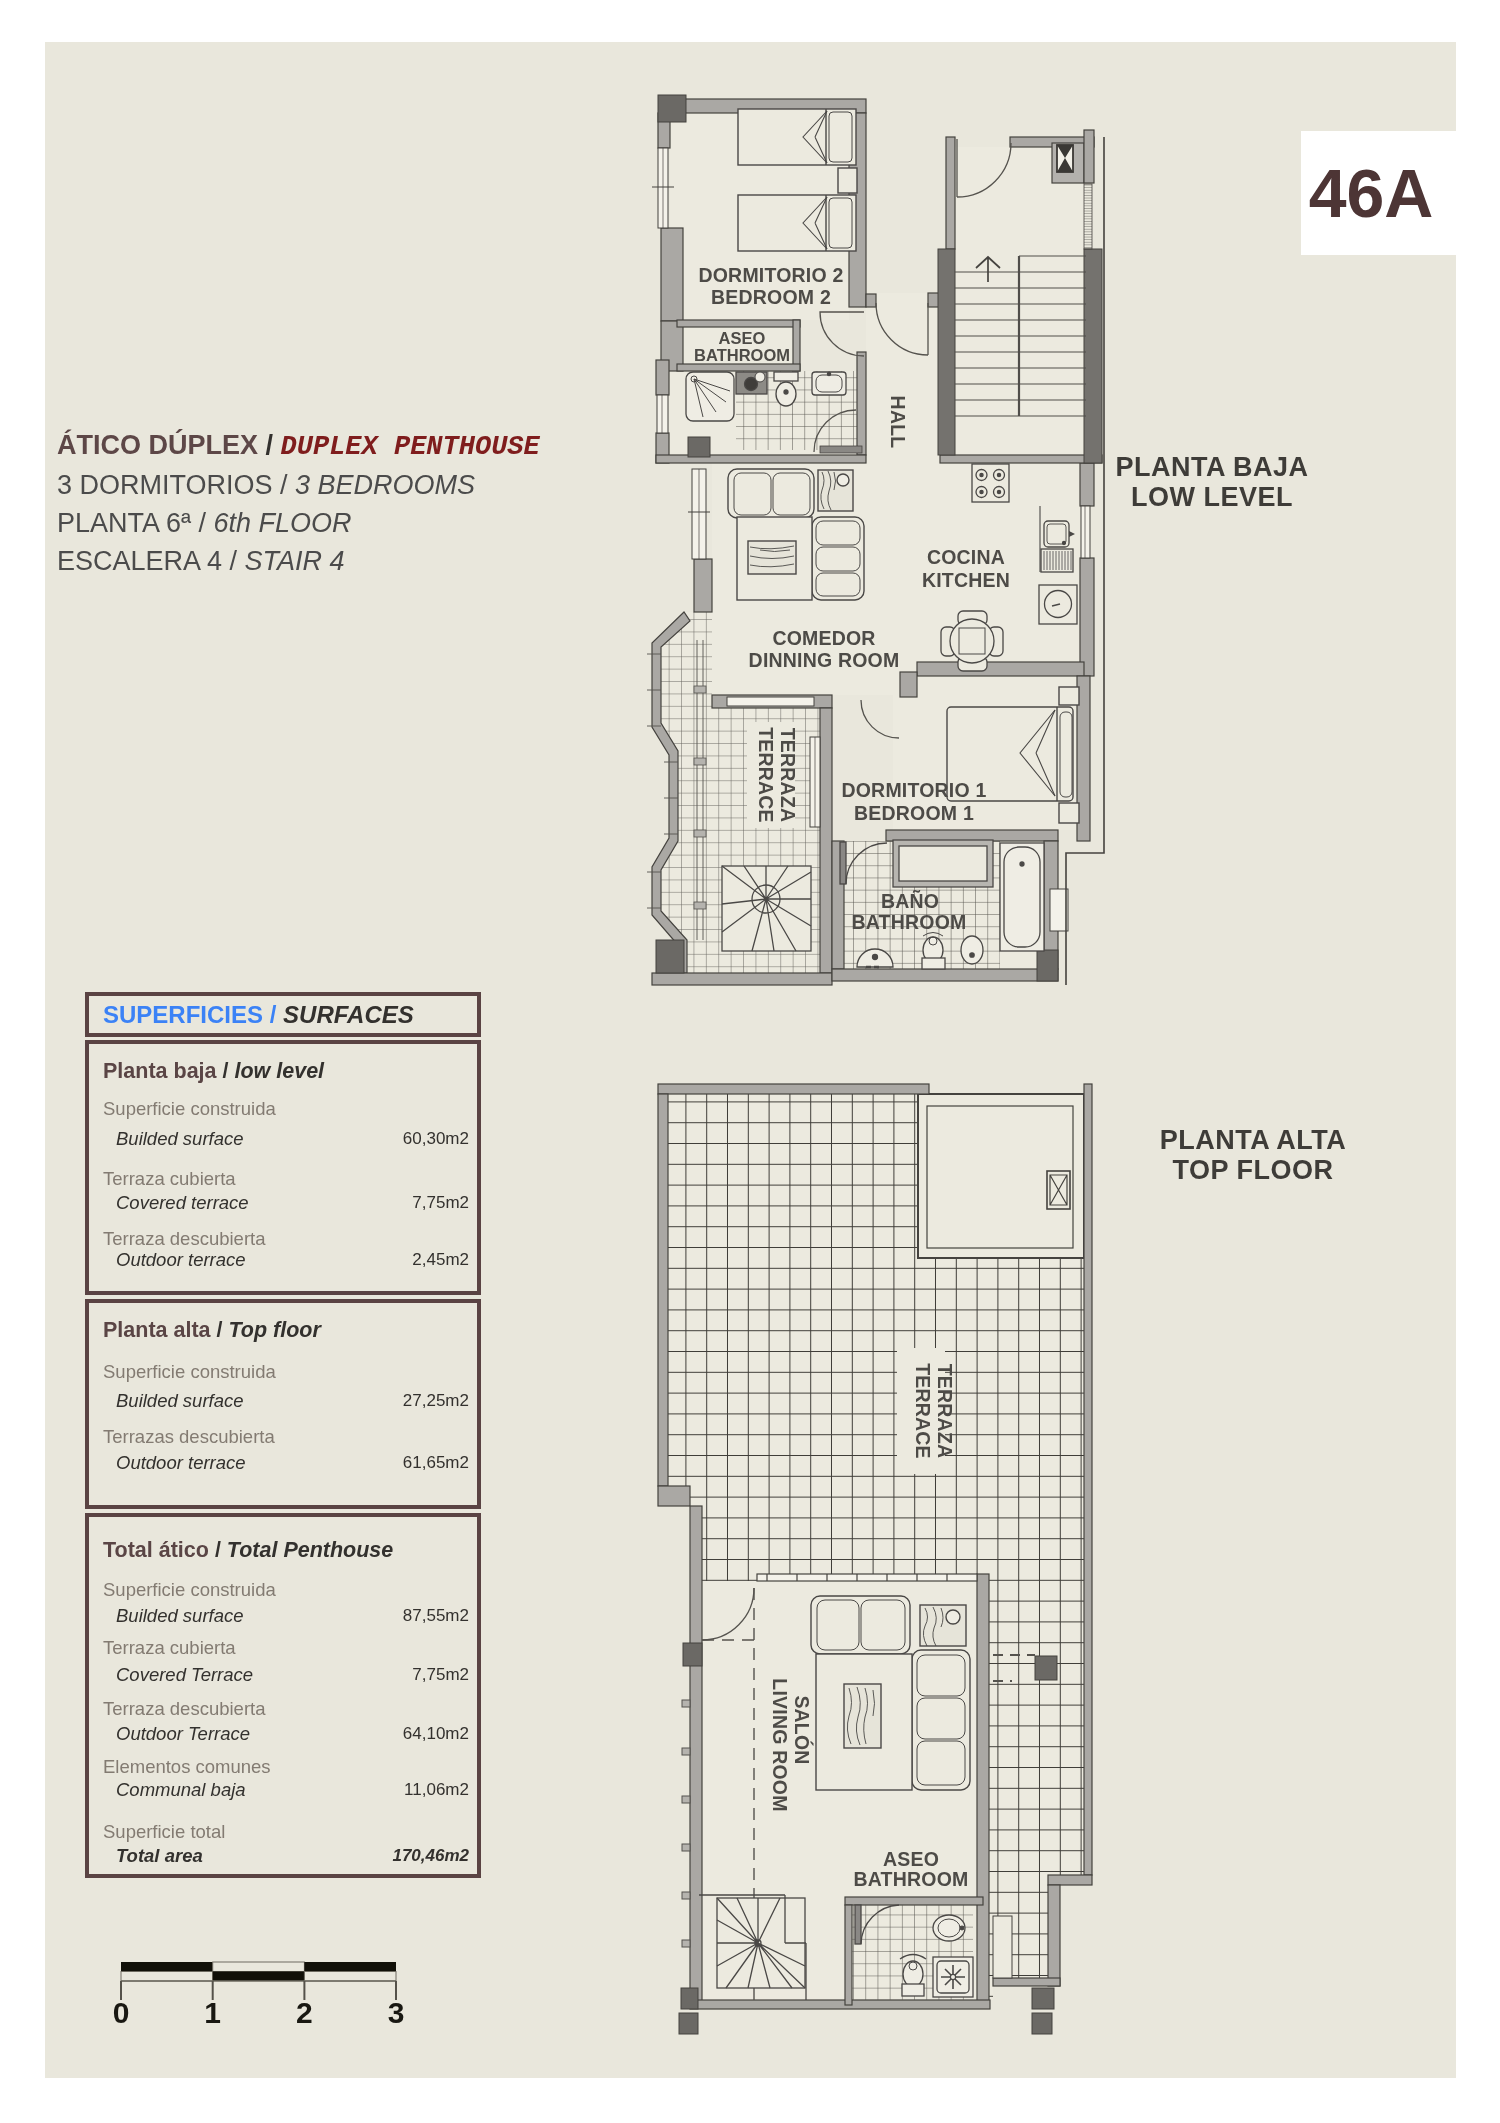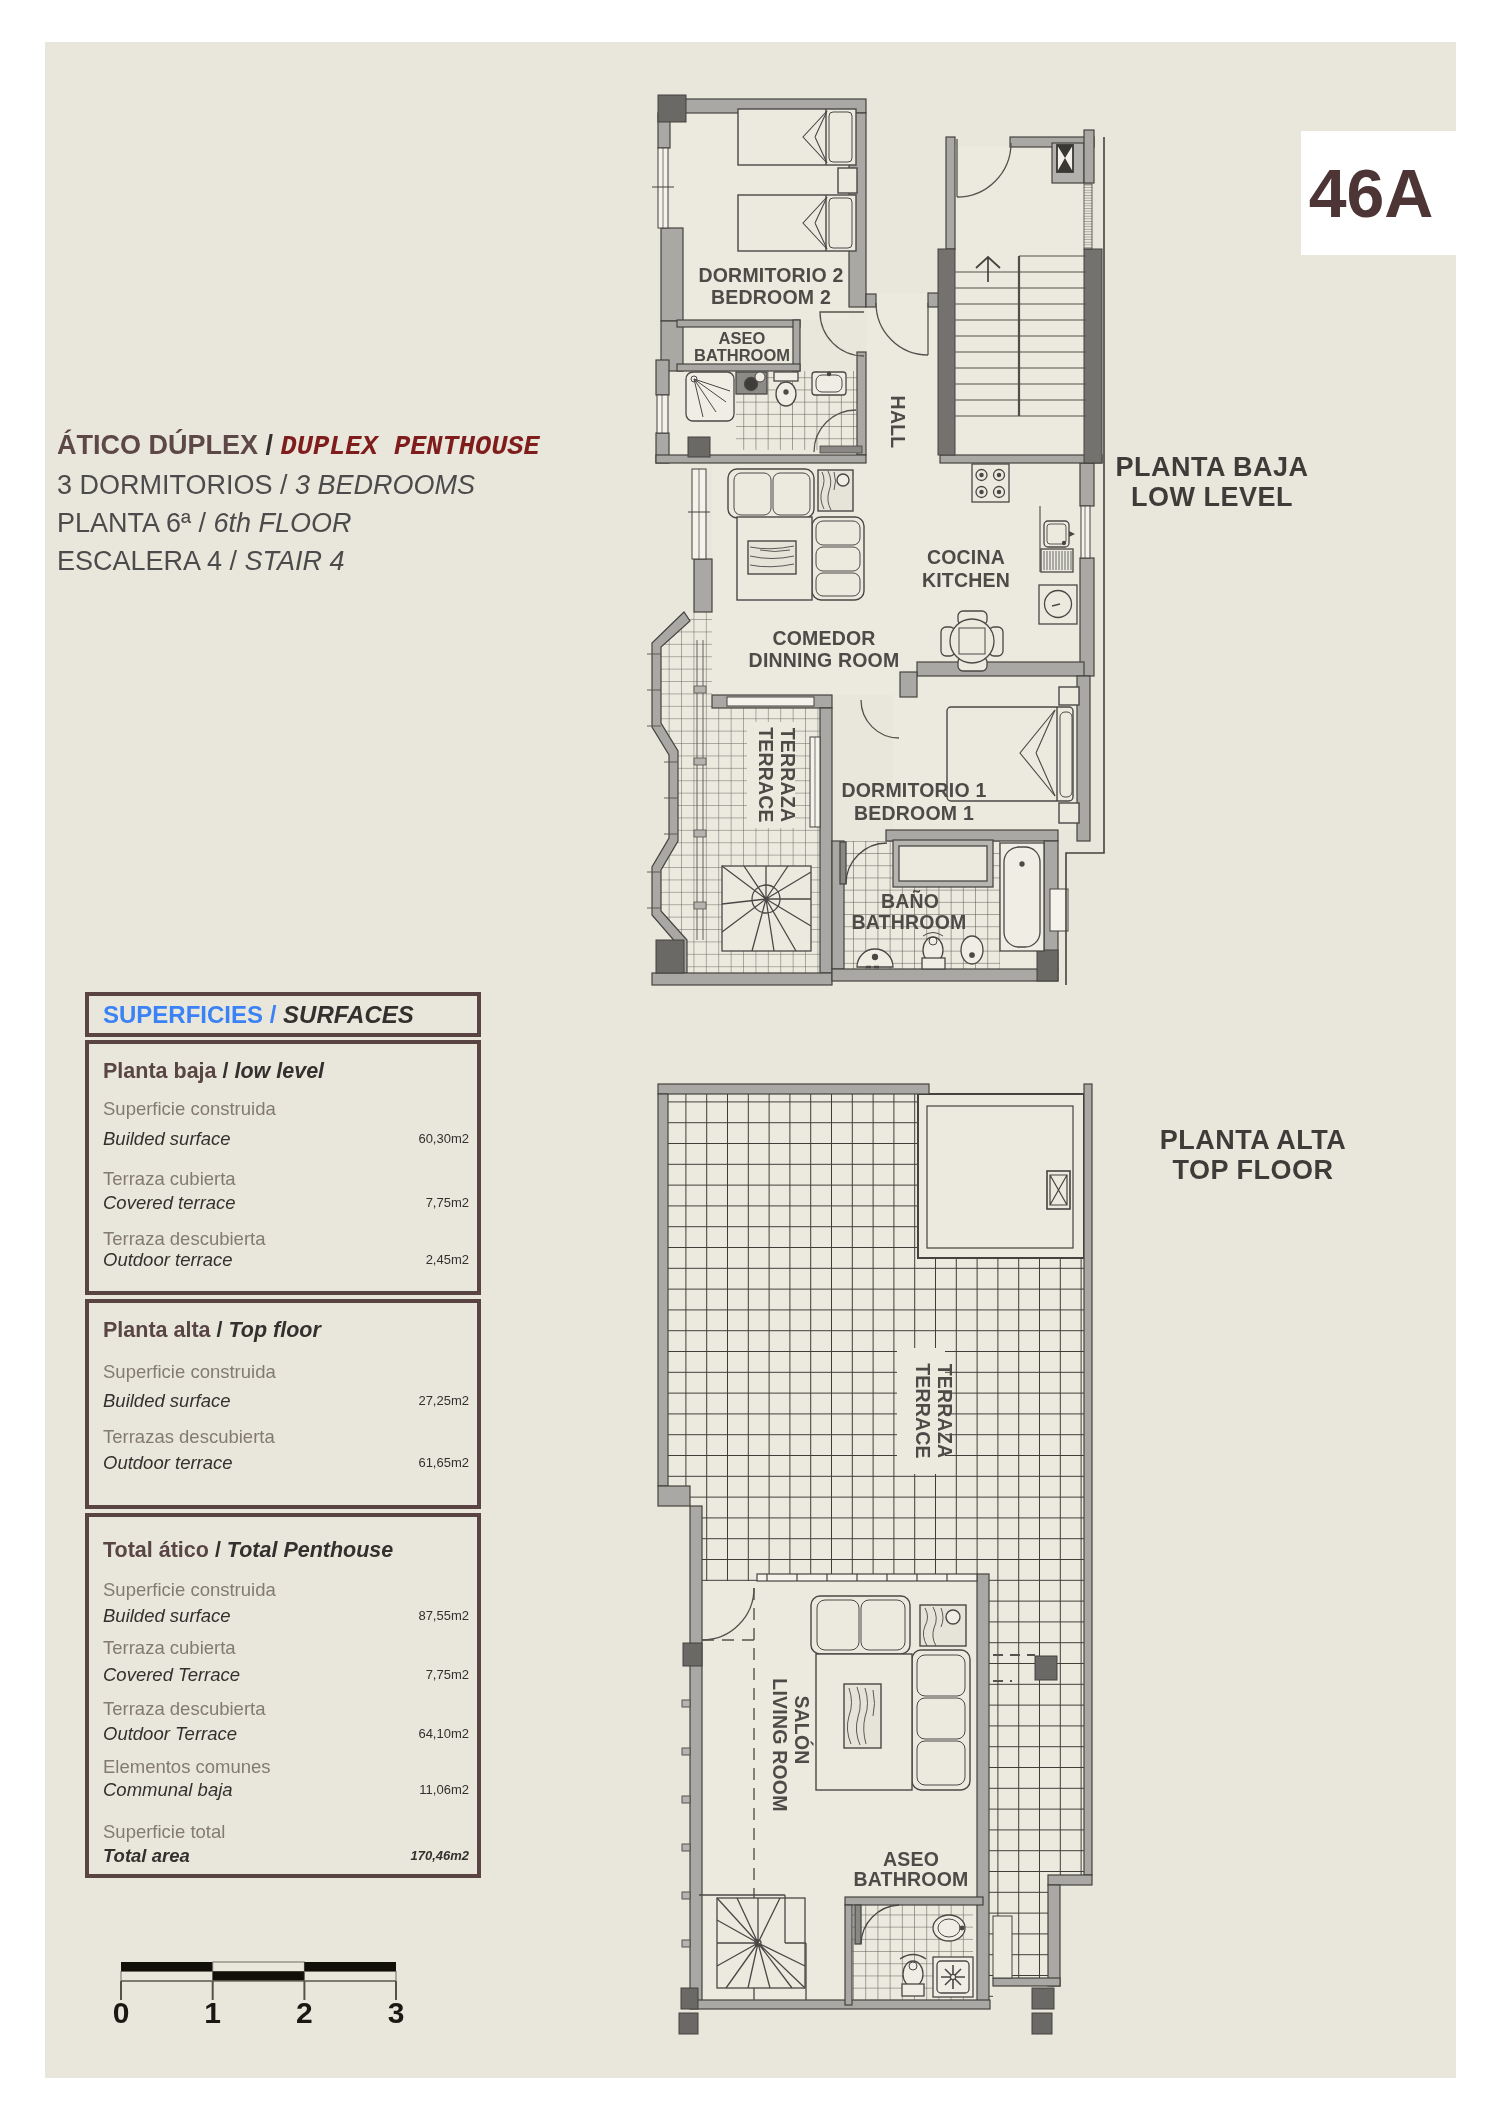--- a/index.html
+++ b/index.html
@@ -24,22 +24,22 @@
 </div>
 
 <div class="abs planlbl" style="left:1062px;top:452px;width:300px;text-align:center;font-size:27px;line-height:30px;">PLANTA BAJA<br>LOW LEVEL</div>
 
 <div class="abs planlbl" style="left:1103px;top:1125px;width:300px;text-align:center;font-size:27px;line-height:30px;">PLANTA ALTA<br>TOP FLOOR</div>
 
 <style>
  .tb{position:absolute;border:4px solid #5a4343;}
  .tl{position:absolute;left:103px;font-size:18.5px;line-height:18.5px;white-space:nowrap;}
  .tes{color:#837b72;}
- .ten{color:#33312e;font-style:italic;}
- .tvl{position:absolute;font-size:13px;line-height:18.5px;color:#33312e;width:366px;left:103px;text-align:right;}
+ .ten{color:#33312e;font-style:italic;margin-left:13px;}
+ .tvl{position:absolute;font-size:17px;line-height:18.5px;color:#33312e;width:366px;left:103px;text-align:right;}
  .thd{position:absolute;left:103px;font-size:21.5px;line-height:21.5px;font-weight:bold;white-space:nowrap;color:#33312e;}
 </style>
 
 <div class="tb" style="left:85px;top:992px;width:388px;height:37px;"></div>
 <div class="abs" style="left:103px;top:1003px;font-size:24px;line-height:24px;font-weight:bold;white-space:nowrap;"><span style="color:#3b82f6;">SUPERFICIES / </span><span style="font-style:italic;color:#33312e;margin-top:16px;">SURFACES</span></div>
 
 <div class="tb" style="left:85px;top:1040px;width:388px;height:247px;"></div>
 <div class="thd" style="top:1061px;"><span style="color:#5a4545;">Planta baja</span> / <i>low level</i></div>
 <div class="tl tes" style="top:1100px;">Superficie construida</div>
 <div class="tl ten" style="top:1130px;">Builded surface</div>

